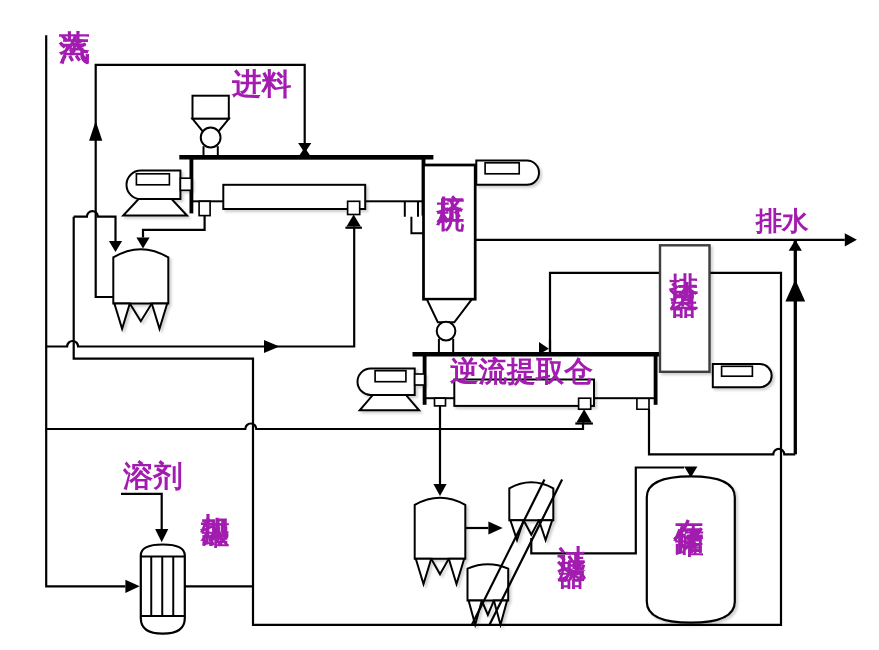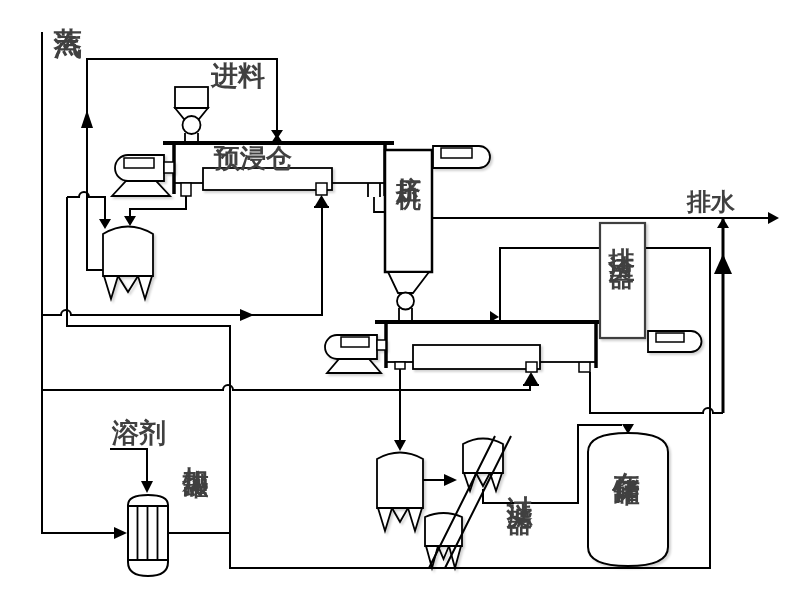--- a/index.html
+++ b/index.html
@@ -1,19 +1,19 @@
 <!DOCTYPE html>
 <html><head>
 <meta charset="utf-8">
 <style>
   html,body{margin:0;padding:0;background:#fff;}
   #stage{position:relative;width:799px;height:591px;background:#fff;overflow:hidden;
          font-family:"Liberation Sans","DejaVu Sans",sans-serif;}
   #stage svg{position:absolute;left:0;top:0;}
-  .lbl{position:absolute;font-weight:bold;color:#404040;line-height:1.08;white-space:nowrap;}
+  .lbl{position:absolute;font-weight:bold;color:#a21caf;line-height:1.08;white-space:nowrap;}
   .vlabel{writing-mode:vertical-rl;text-orientation:upright;}
   .lbl-steam{left:52px;top:5px;font-size:28px;letter-spacing:3px;}
   .lbl-feed{left:211px;top:62px;font-size:27px;}
   .lbl-presoak{left:214px;top:144px;font-size:26px;}
   .lbl-extruder{left:395px;top:156px;font-size:25px;letter-spacing:5px;}
   .lbl-drain{left:687px;top:189px;font-size:24px;}
   .lbl-slag{left:608px;top:227px;font-size:26px;letter-spacing:8px;}
   .lbl-extraction{left:409px;top:323px;font-size:26px;}
   .lbl-solvent{left:112px;top:419px;font-size:27px;}
   .lbl-heating{left:182px;top:446px;font-size:26px;letter-spacing:3px;}
@@ -183,22 +183,22 @@
     </g>
     <g>
       <polygon points="490,311 499,317 490,322"></polygon>
       <path d="M500,309 V322" stroke="#000" stroke-width="2"></path>
     </g>
   </g>
 </svg>
 
 <div class="lbl vlabel lbl-steam">蒸汽</div>
 <div class="lbl lbl-feed">进料</div>
-<div class="lbl lbl-presoak">预浸仓</div>
 <div class="lbl vlabel lbl-extruder">挤压机</div>
 <div class="lbl lbl-drain">排水</div>
 <div class="lbl vlabel lbl-slag">排渣器</div>
+<div class="lbl lbl-extraction">逆流提取仓</div>
 <div class="lbl lbl-solvent">溶剂</div>
 <div class="lbl vlabel lbl-heating">加热罐</div>
 <div class="lbl vlabel lbl-filter">过滤器</div>
 <div class="lbl vlabel lbl-storage">存储罐</div>
 
 </div>
 
 </body></html>

